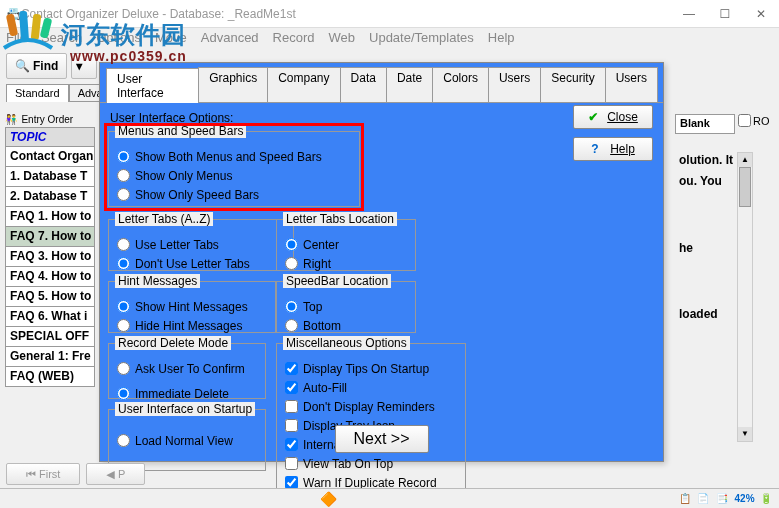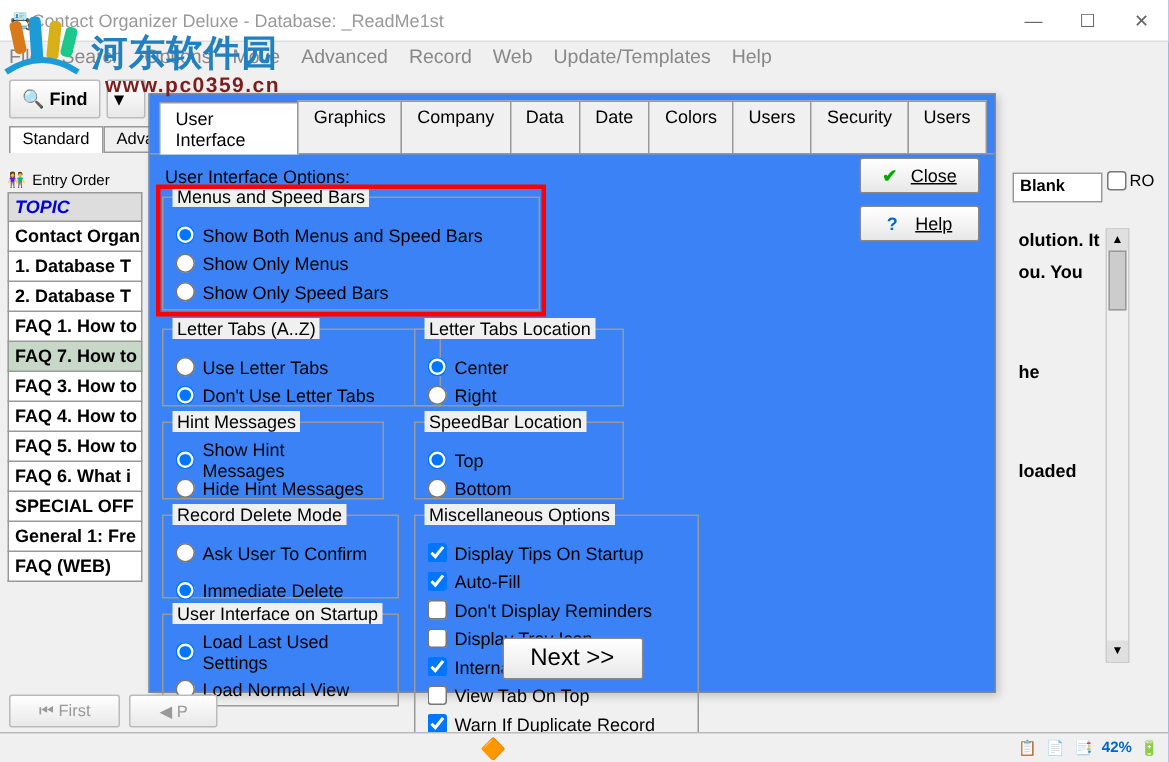--- a/index.html
+++ b/index.html
@@ -213,21 +213,21 @@
       <label class="radio">
           <input type="radio" name="g3" checked="" style="">
           <span>Center</span>
         </label>
       <label class="radio">
           <input type="radio" name="g3" style="">
           <span>Right</span>
         </label>
     </div>
 
-    <div class="gbox" style="left:8px;top:178px;width:148px;height:52px">
+    <div class="gbox" style="left:8px;top:178px;width:168px;height:52px">
       <span class="gtitle">Hint Messages</span>
       <label class="radio">
           <input type="radio" name="g4" checked="" style="">
           <span>Show Hint Messages</span>
         </label>
       <label class="radio">
           <input type="radio" name="g4" style="">
           <span>Hide Hint Messages</span>
         </label>
     </div>
@@ -251,24 +251,20 @@
           <span>Ask User To Confirm</span>
         </label>
       <label class="radio" style="margin-top:8px">
           <input type="radio" name="g6" checked="" style="">
           <span>Immediate Delete</span>
         </label>
     </div>
 
     <div class="gbox" style="left:8px;top:306px;width:158px;height:62px">
       <span class="gtitle">User Interface on Startup</span>
-      <label class="radio">
-          <input type="radio" name="g7" checked="" style="">
-          <span>Load Last Used Settings</span>
-        </label>
       <label class="radio" style="margin-top:8px">
           <input type="radio" name="g7" style="">
           <span>Load Normal View</span>
         </label>
     </div>
 
     <div class="gbox" style="left:176px;top:240px;width:190px;height:174px">
       <span class="gtitle">Miscellaneous Options</span>
       <div id="miscopts">
           <label class="check">

